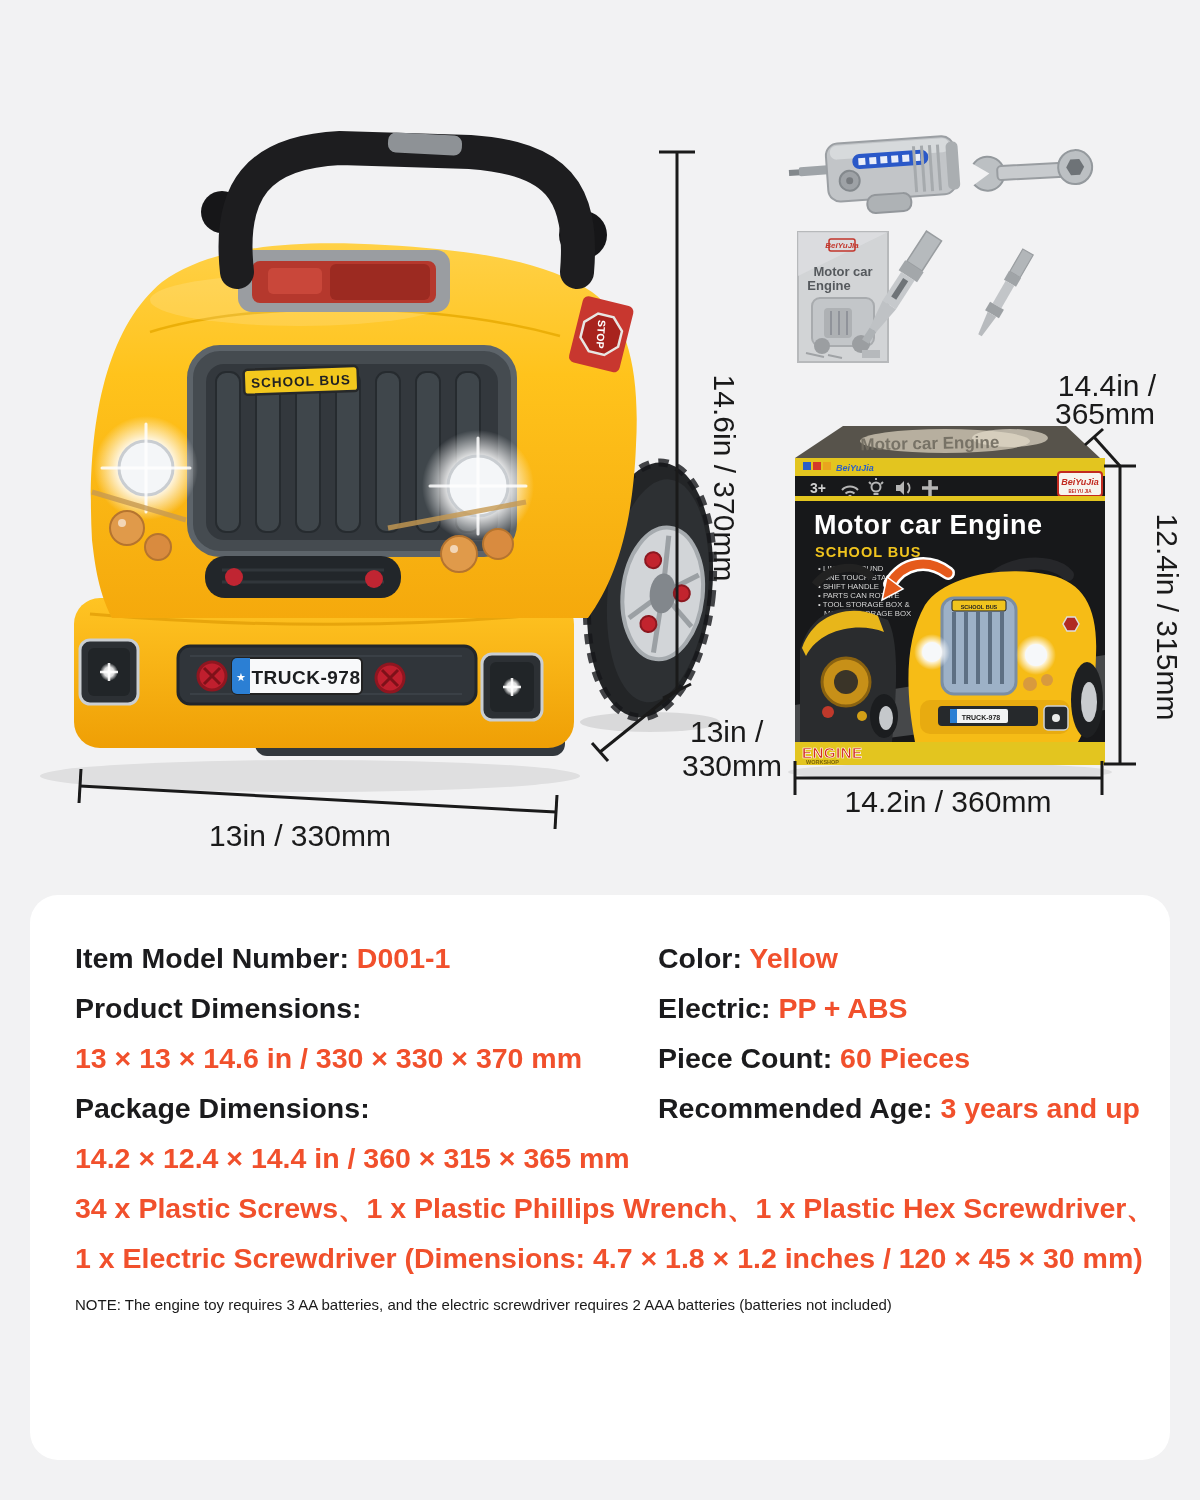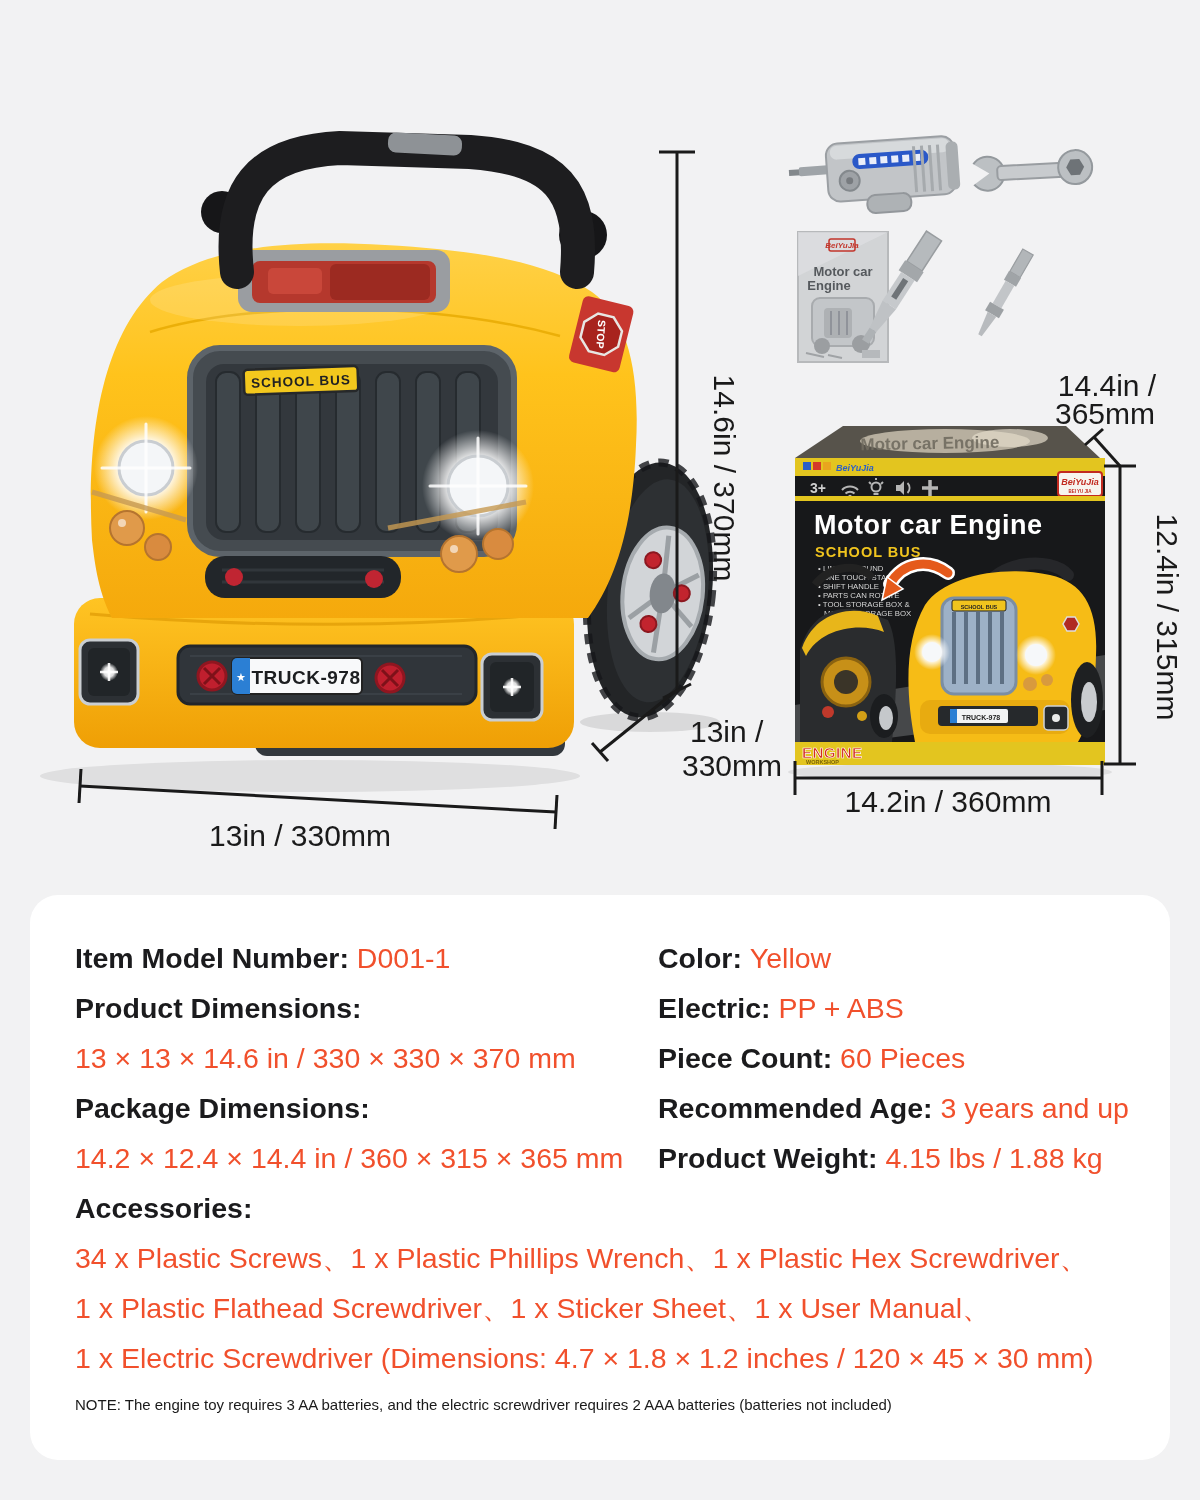--- a/index.html
+++ b/index.html
@@ -3,21 +3,21 @@
 <meta charset="utf-8">
 <style>
   html,body{margin:0;padding:0}
   body{width:1200px;height:1500px;background:#f2f2f3;font-family:"Liberation Sans",sans-serif;position:relative;overflow:hidden}
   svg{font-family:"Liberation Sans",sans-serif}
   .dimtxt{fill:#1a1a1a;font-size:30px;font-weight:500}
   .card{position:absolute;left:30px;top:895px;width:1140px;height:565px;background:#ffffff;border-radius:28px;padding:38px 0 0 45px;box-sizing:border-box}
   .cols{display:grid;grid-template-columns:583px auto}
   .row{height:50px;line-height:50px;font-size:28.5px;color:#1b1b1d;white-space:nowrap}
   .lbl{font-weight:bold;color:#1b1b1d}
-  .val{color:#f1502c;font-weight:normal}
+  .val{color:#f1502c;font-weight:bold}
   .note{margin-top:13px;font-size:15px;color:#1a1a1a;white-space:nowrap}
 </style>
 </head>
 <body>
 
 
 
 <svg viewBox="0 0 1200 900" width="1200" height="900">
   <defs>
     <radialGradient id="hglow">
@@ -392,24 +392,21 @@
       <div class="row lbl">Product Dimensions:</div>
       <div class="row val">13 × 13 × 14.6 in / 330 × 330 × 370 mm</div>
       <div class="row lbl">Package Dimensions:</div>
       <div class="row val">14.2 × 12.4 × 14.4 in / 360 × 315 × 365 mm</div>
     </div>
     <div>
       <div class="row"><span class="lbl">Color: </span><span class="val">Yellow</span></div>
       <div class="row"><span class="lbl">Electric: </span><span class="val">PP + ABS</span></div>
       <div class="row"><span class="lbl">Piece Count: </span><span class="val">60 Pieces</span></div>
       <div class="row"><span class="lbl">Recommended Age: </span><span class="val">3 years and up</span></div>
-      <div class="row"><span class="lbl">Product Weight: </span><span class="val">4.15 lbs / 1.88 kg</span></div>
     </div>
   </div>
-  <div class="row lbl">Accessories:</div>
   <div class="row val">34 x Plastic Screws、1 x Plastic Phillips Wrench、1 x Plastic Hex Screwdriver、</div>
-  <div class="row val">1 x Plastic Flathead Screwdriver、1 x Sticker Sheet、1 x User Manual、</div>
   <div class="row val">1 x Electric Screwdriver (Dimensions: 4.7 × 1.8 × 1.2 inches / 120 × 45 × 30 mm)</div>
   <div class="note">NOTE: The engine toy requires 3 AA batteries, and the electric screwdriver requires 2 AAA batteries (batteries not included)</div>
 </div>
 
 
 
 
 </body></html>

